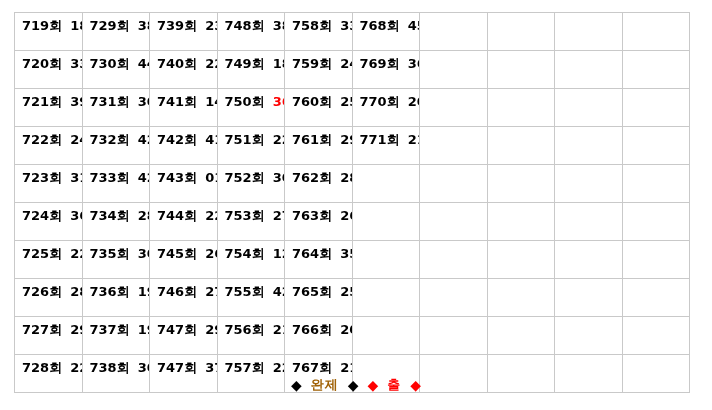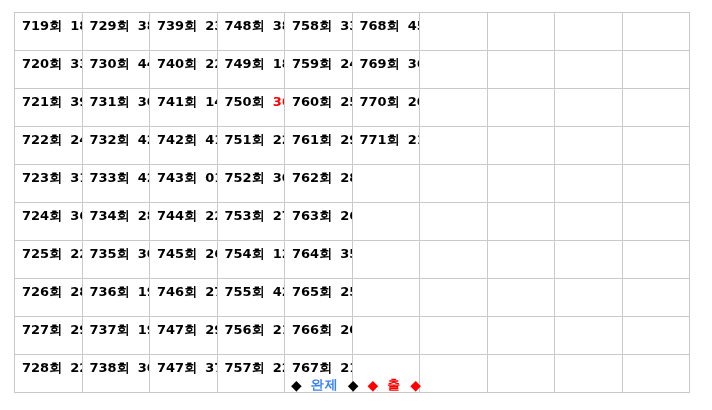--- a/index.html
+++ b/index.html
@@ -189,19 +189,19 @@
           <td></td>
           <td></td>
           <td></td>
           <td></td>
           <td></td>
         </tr>
       </tbody>
   </table>
   <div class="legend">
       <span class="diamond" style="color: rgb(0, 0, 0);">◆</span>
-      <span class="label" style="color: #3b82f6;">완제</span>
+      <span class="label" style="color: #a16207;">완제</span>
       <span class="diamond" style="color: rgb(0, 0, 0);">◆</span>
       <span class="diamond" style="color: rgb(255, 0, 0);">◆</span>
       <span class="label" style="color: rgb(255, 0, 0);">출</span>
       <span class="diamond" style="color: rgb(255, 0, 0);">◆</span>
     </div>
 </div>
 
 </body></html>

